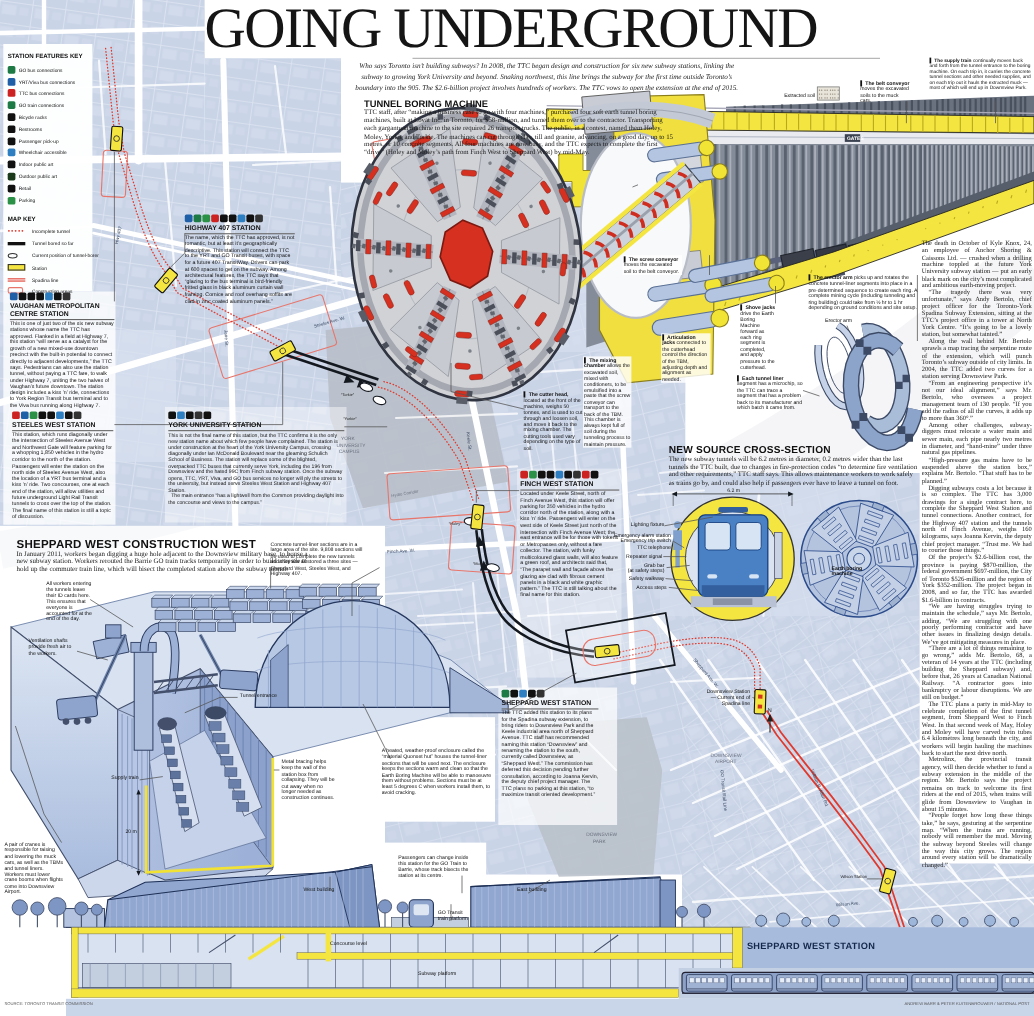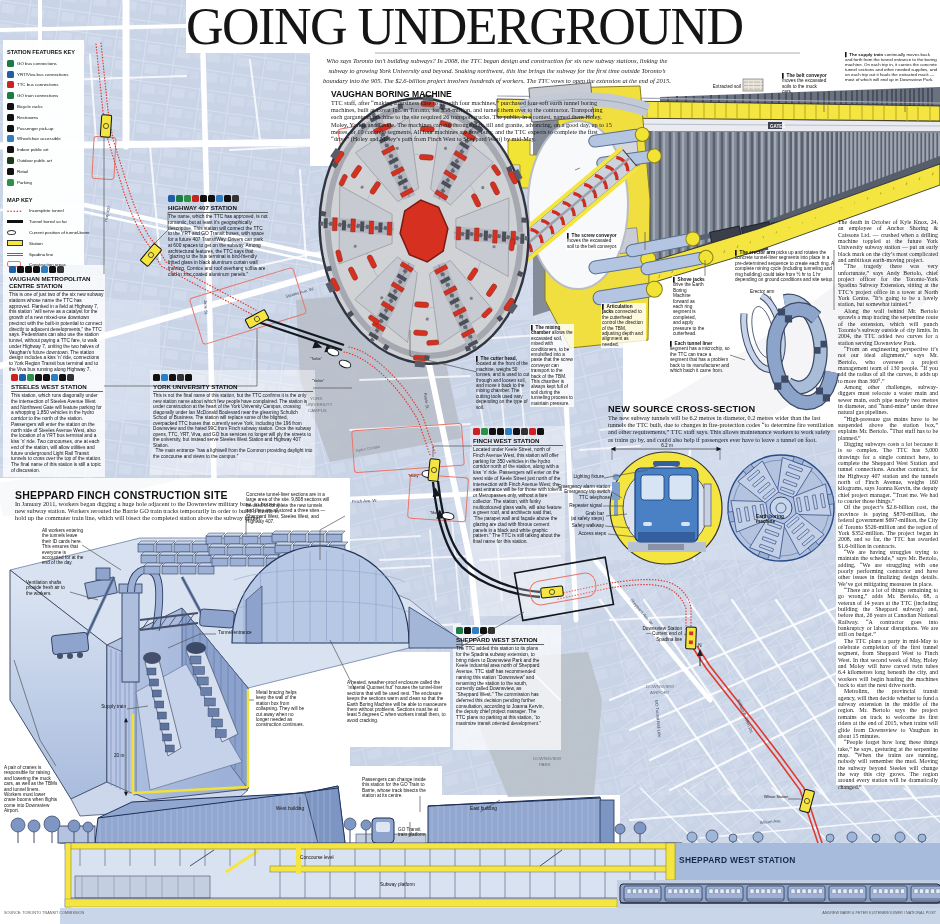--- a/index.html
+++ b/index.html
@@ -1346,21 +1346,21 @@
     <div class="ki"><span class="kic" style="background:#2a9147"></span>Parking</div>
     <div class="skh" style="margin-top:9px">MAP KEY</div>
     <div class="ki"><span class="ks"><span style="color:#e03a2e;letter-spacing:1px;font-size:6px">•••••</span></span>Incomplete tunnel</div>
     <div class="ki"><span class="ks"><span style="display:inline-block;width:16px;height:3px;background:#111"></span></span>Tunnel bored so far</div>
     <div class="ki"><span class="ks"><span style="display:inline-block;width:9px;height:5px;border:1px solid #333;border-radius:50%"></span></span>Current position of tunnel-borer</div>
     <div class="ki"><span class="ks"><span style="display:inline-block;width:16px;height:6px;background:#f4e540;border:1px solid #333"></span></span>Station</div>
     <div class="ki"><span class="ks"><span style="display:inline-block;width:16px;height:3px;border-top:1px solid #e03a2e;border-bottom:1px solid #e03a2e"></span></span>Spadina line</div>
     <div class="ki"><span class="ks"><span style="display:inline-block;width:14px;height:6px;border:1px solid #e8756a;border-radius:2px"></span></span>Construction areas</div>
   </div>
 <div class="t " style="left:331px;top:89px;width:283px;">
-    <div class="h2">VAUGHAN BORING MACHINE</div>
+    <div class="h2">TUNNEL BORING MACHINE</div>
     <div class="s">TTC staff, after “making a business case to go with four machines,” purchased four soft earth tunnel boring machines, built at Lovat Inc. in Toronto, for $58-million, and turned them over to the contractor. Transporting each gargantuan machine to the site required 26 transport trucks. The public, in a contest, named them Holey, Moley, Yorkie and Torkie. The machines can cut through clay, till and granite, advancing, on a good day, up to 15 metres, or 10 concrete segments. All four machines are now busy, and the TTC expects to complete the first “drive” (Holey and Moley’s path from Finch West to Sheppard West) by mid-May.</div>
   </div>
 <div class="t " style="left:168px;top:195px;width:100px;">
     <div class="irow">
       <span class="ic" style="background:#1f5fa8"></span>
       <span class="ic" style="background:#1d7a44"></span>
       <span class="ic" style="background:#2a9147"></span>
       <span class="ic" style="background:#cc2222"></span>
       <span class="ic" style="background:#111"></span>
       <span class="ic" style="background:#111"></span>
@@ -1468,21 +1468,21 @@
     <p>“High-pressure gas mains have to be suspended above the station box,” explains Mr. Bertolo. “That stuff has to be planned.”</p>
     <p>Digging subways costs a lot because it is so complex. The TTC has 3,000 drawings for a single contract here, to complete the Sheppard West Station and tunnel connections. Another contract, for the Highway 407 station and the tunnels north of Finch Avenue, weighs 160 kilograms, says Joanna Kervin, the deputy chief project manager. “Trust me. We had to courier those things.”</p>
     <p>Of the project’s $2.6-billion cost, the province is paying $870-million, the federal government $697-million, the City of Toronto $526-million and the region of York $352-million. The project began in 2008, and so far, the TTC has awarded $1.6-billion in contracts.</p>
     <p>“We are having struggles trying to maintain the schedule,” says Mr. Bertolo, adding, “We are struggling with one poorly performing contractor and have other issues in finalizing design details. We’ve got mitigating measures in place.</p>
     <p>“There are a lot of things remaining to go wrong,” adds Mr. Bertolo, 68, a veteran of 14 years at the TTC (including building the Sheppard subway) and, before that, 26 years at Canadian National Railway. “A contractor goes into bankruptcy or labour disruptions. We are still on budget.”</p>
     <p>The TTC plans a party in mid-May to celebrate completion of the first tunnel segment, from Sheppard West to Finch West. In that second week of May, Holey and Moley will have carved twin tubes 6.4 kilometres long beneath the city, and workers will begin hauling the machines back to start the next drive north.</p>
     <p>Metrolinx, the provincial transit agency, will then decide whether to fund a subway extension in the middle of the region. Mr. Bertolo says the project remains on track to welcome its first riders at the end of 2015, when trains will glide from Downsview to Vaughan in about 15 minutes.</p>
     <p>“People forget how long these things take,” he says, gesturing at the serpentine map. “When the trains are running, nobody will remember the mud. Moving the subway beyond Steeles will change the way this city grows. The region around every station will be dramatically changed.”</p>
   </div>
 <div class="t " style="left:15px;top:489px;width:420px;">
-    <div class="h1">SHEPPARD FINCH CONSTRUCTION SITE</div>
+    <div class="h1">SHEPPARD WEST CONSTRUCTION WEST</div>
   </div>
 <div class="t s2" style="left:15px;top:500px;width:265px;">In January 2011, workers began digging a huge hole adjacent to the Downsview military base, to house a new subway station. Workers rerouted the Barrie GO train tracks temporarily in order to build a trestle to hold up the commuter train line, which will bisect the completed station above the subway tunnel.</div>
 <div class="t c" style="left:246px;top:492px;width:84px;">Concrete tunnel-liner sections are in a large area of the site. 9,808 sections will be used to complete the new tunnels and they are all stored a three sites — Sheppard West, Steeles West, and Highway 407.</div>
 <div class="t c" style="left:42px;top:528px;width:44px;">All workers entering the tunnels leave their ID cards here. This ensures that everyone is accounted for at the end of the day.</div>
 <div class="t c" style="left:26px;top:580px;width:46px;">Ventilation shafts provide fresh air to the workers.</div>
 <div class="t c" style="left:218px;top:630px;width:42px;">Tunnel entrance</div>
 <div class="t c ra" style="left:86px;top:704px;width:40px;">Supply train</div>
 <div class="t c" style="left:256px;top:690px;width:50px;">Metal bracing helps keep the wall of the station box from collapsing. They will be cut away when no longer needed as construction continues.</div>
 <div class="t c" style="left:4px;top:765px;width:54px;">A pair of cranes is responsible for raising and lowering the muck cars, as well as the TBMs and tunnel liners. Workers must lower crane booms when flights come into Downsview Airport.</div>
 <div class="t c" style="left:347px;top:680px;width:100px;">A heated, weather-proof enclosure called the “material Quonset hut” houses the tunnel-liner sections that will be used next. The enclosure keeps the sections warm and clean so that the Earth Boring Machine will be able to manoeuvre them without problems. Sections must be at least 5 degrees C when workers install them, to avoid cracking.</div>

